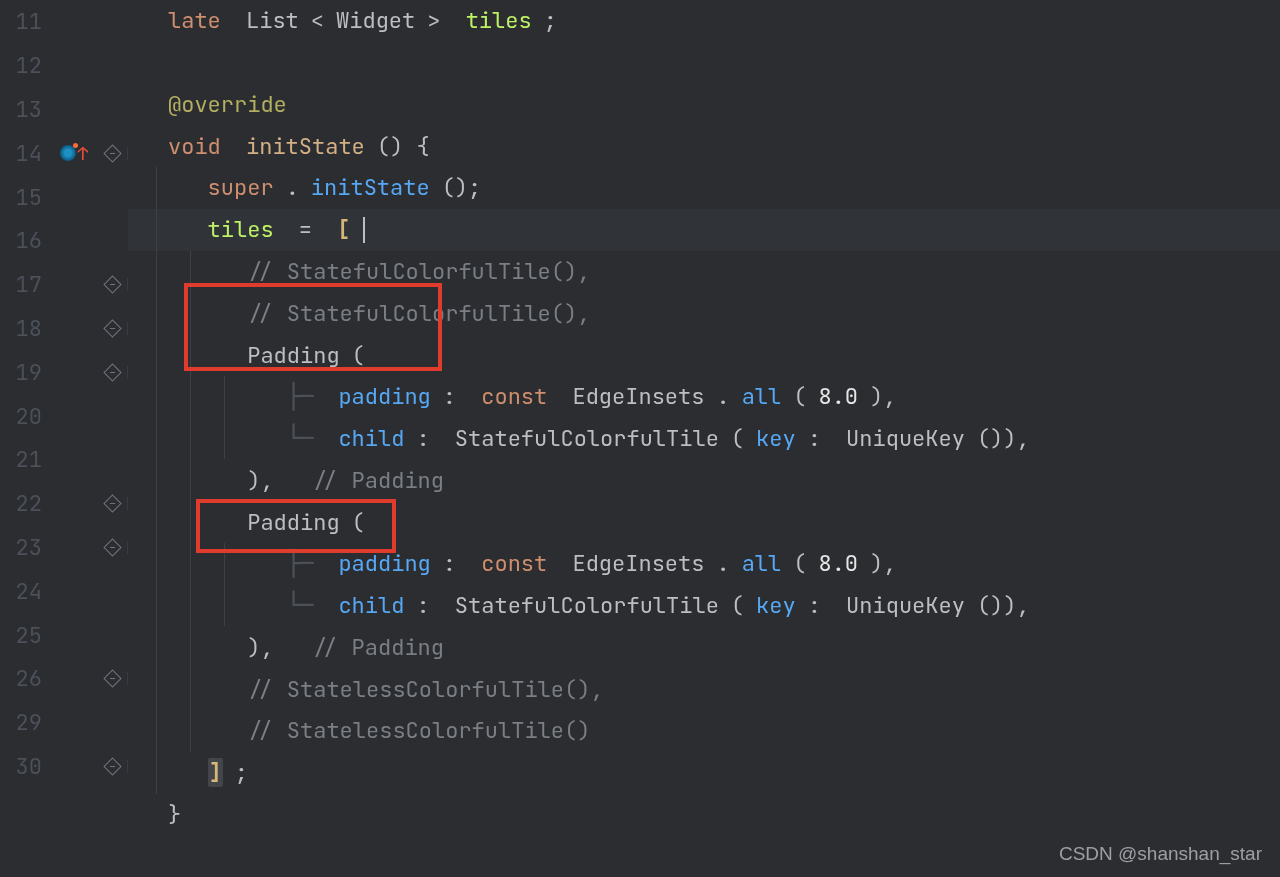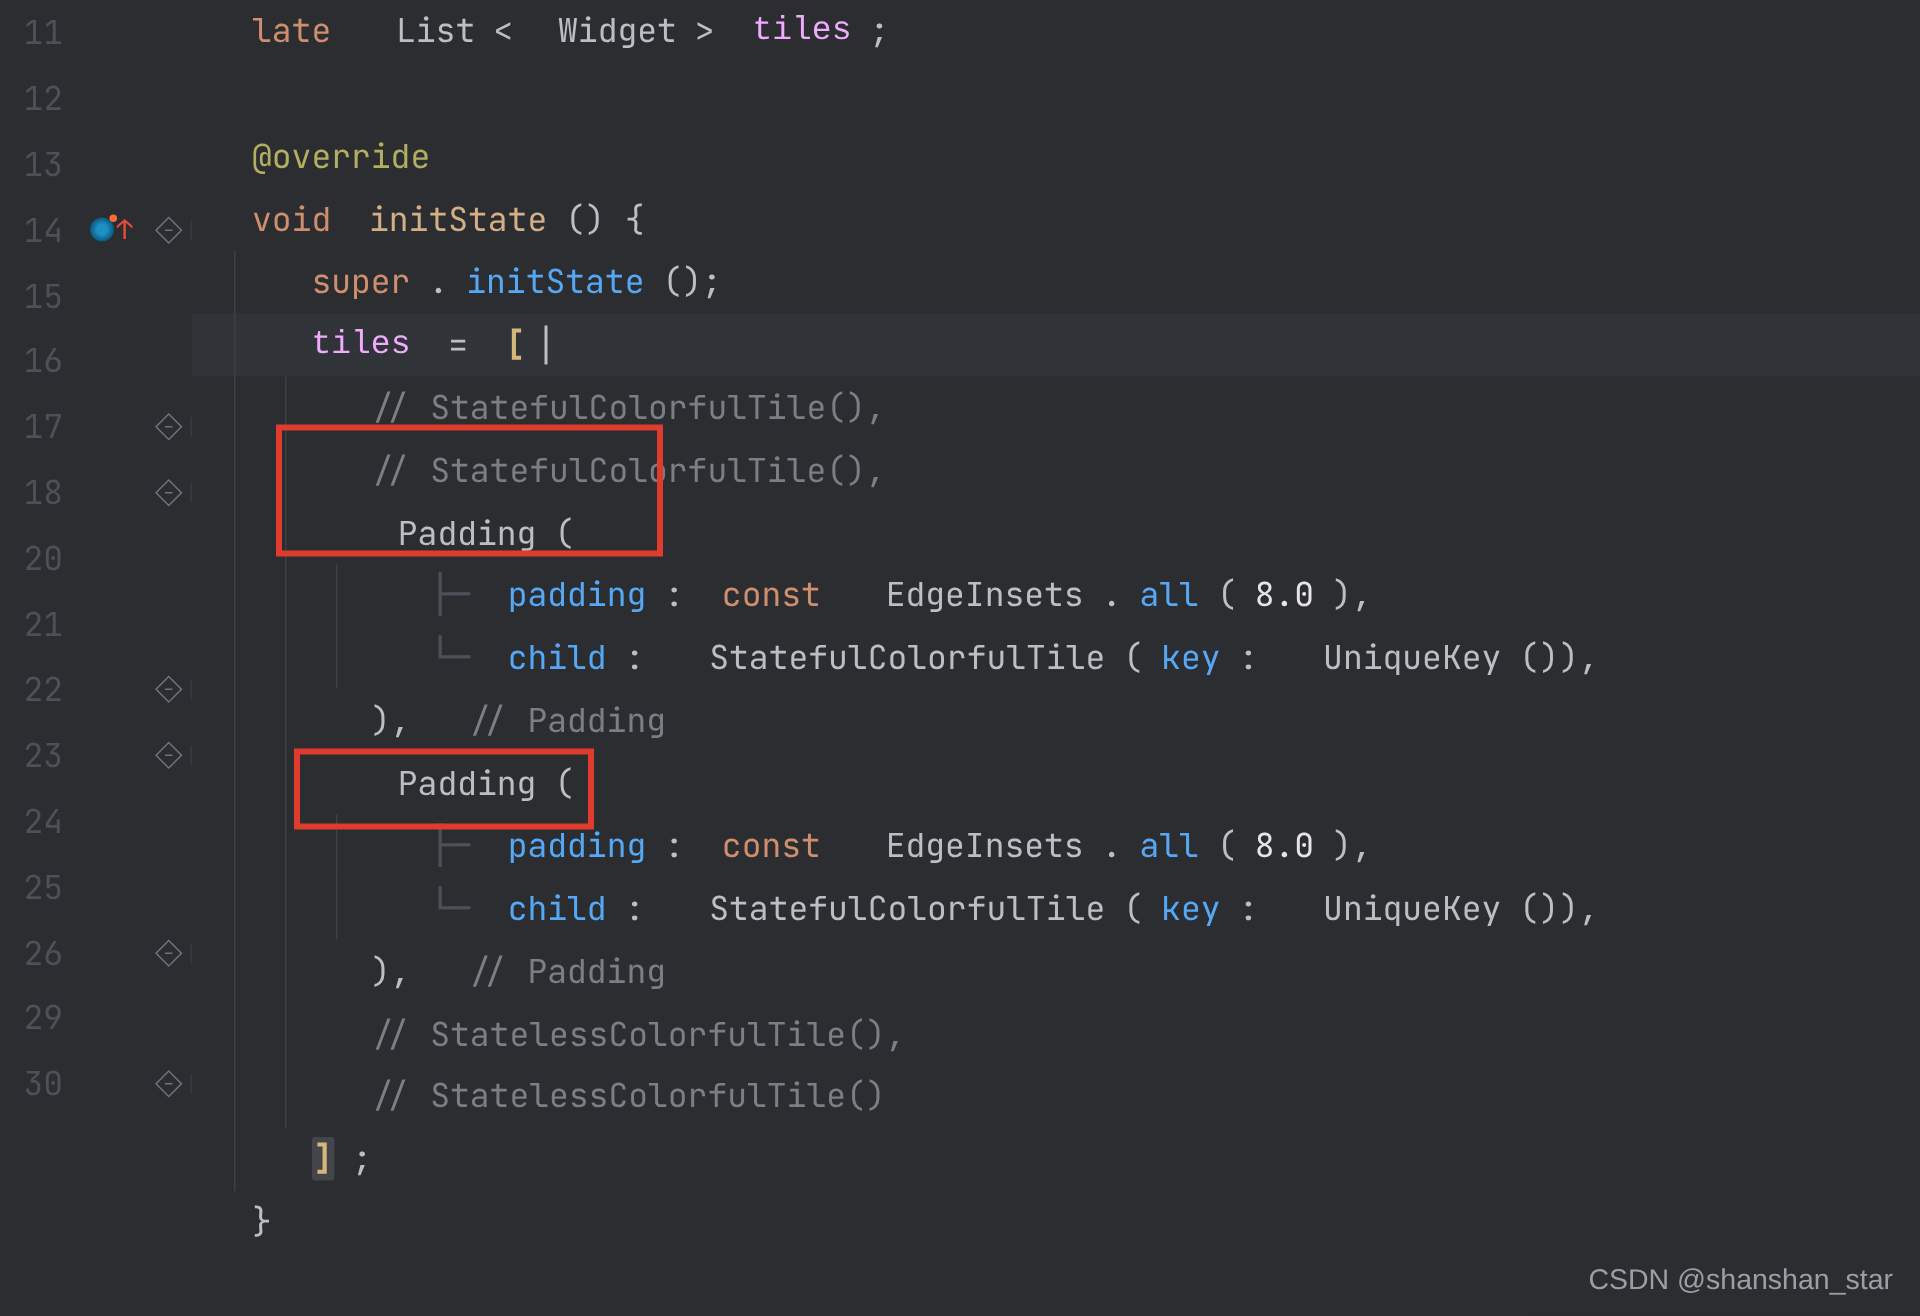--- a/index.html
+++ b/index.html
@@ -122,24 +122,24 @@
       background: #3e4045;
       top: 0;
       bottom: 0;
     }
     .tree-branch {
       color: #4b5059;
     }
     
     .keyword { color: #cf8e6d; }
     .annotation { color: #b3ae60; }
-    .identifier { color: #f0abfc; font-family: Liberation Mono, monospace; }
+    .identifier { color: #bef264; }
     .method { color: #56a8f5; }
     .funcdef { color: #d3af86; }
-    .type { color: #bcbec4; margin-left: 18px; }
+    .type { color: #bcbec4; }
     .comment { color: #7a7e85; }
     .punct { color: #bcbec4; }
     .param { color: #56a8f5; }
     .number { color: #e5e5e5; }
     .bracket-y { color: #d5b778; font-weight: bold; }
     .super { color: #cf8e6d; }
     .cursor {
       display: inline-block;
       width: 2px;
       height: 26px;
@@ -216,20 +216,28 @@
       <div class="gutter-line">
         <div class="line-number">17</div>
         <div class="marker-col"></div>
         <div class="fold-col">
           <div class="fold-line"></div>
           <div class="fold-marker down"></div>
         </div>
       </div>
       <div class="gutter-line">
         <div class="line-number">18</div>
+        <div class="marker-col"></div>
+        <div class="fold-col">
+          <div class="fold-line"></div>
+          <div class="fold-marker down"></div>
+        </div>
+      </div>
+      <div class="gutter-line">
+        <div class="line-number">19</div>
         <div class="marker-col"></div>
         <div class="fold-col">
           <div class="fold-line"></div>
           <div class="fold-marker down"></div>
         </div>
       </div>
       <div class="gutter-line">
         <div class="line-number">20</div>
         <div class="marker-col"></div>
         <div class="fold-col">

